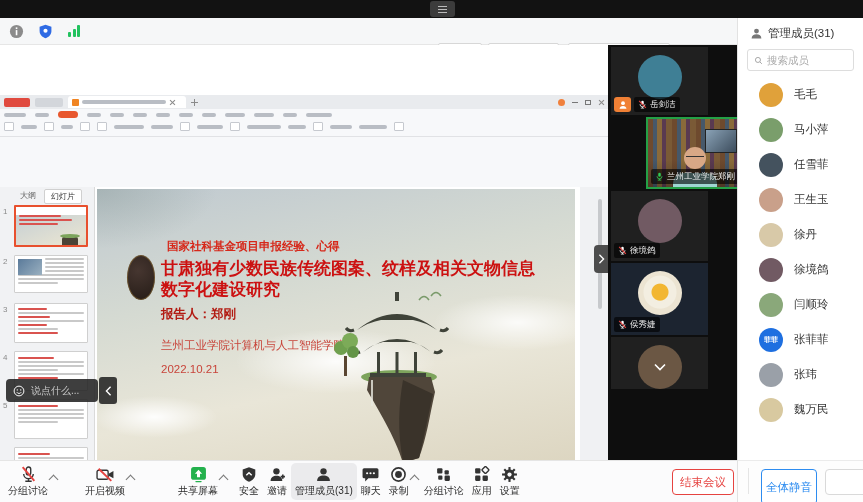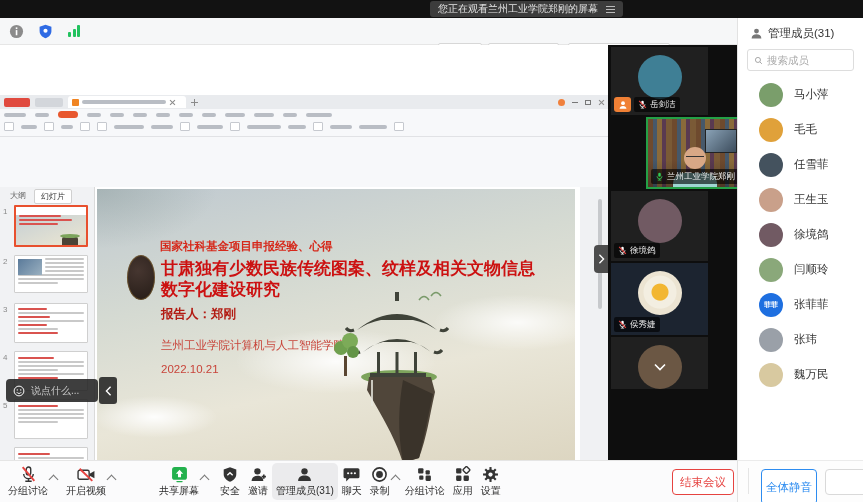--- a/index.html
+++ b/index.html
@@ -46,21 +46,21 @@
   .min-glyph { width:6px; height:1px; background:#777; }
   .max-glyph { width:6px; height:5px; border:1px solid #777; }
   .wps-ribbon { position:absolute; left:0; top:14px; width:608px; height:28px; background:#f7f8fa; border-bottom:1px solid #e1e2e5; }
   .menu-row { position:absolute; left:4px; top:2px; display:flex; align-items:center; gap:9px; }
   .orange-pill { width:20px; height:7px; background:#e8572e; border-radius:4px; }
   .ctrl-row { position:absolute; left:4px; top:13px; display:flex; align-items:center; gap:7px; }
   .mini-box { width:10px; height:9px; border:1px solid #c6c9cf; border-radius:1px; background:#fff; }
 
   
   .thumbs { position:absolute; left:0; top:92px; width:95px; height:283px; background:#f1f2f4; border-right:1px solid #dadada; }
-  .thumb-tabs { display:flex; gap:2px; padding:2px 0 2px 4px; }
+  .thumb-tabs { display:flex; gap:2px; padding:2px 0 2px 14px; }
   .t-tab { font-size:8px; color:#666; padding:1px 6px; border-radius:2px; }
   .t-tab.active { background:#fff; border:1px solid #d0d0d0; color:#333; }
   .thumb { position:absolute; left:14px; width:74px; background:#fff; border:1px solid #cfcfcf; border-radius:1px; overflow:hidden; }
   .thumb.sel { border:2px solid #e8502e; }
   .t-num { position:absolute; left:3px; font-size:8px; color:#8a8a8a; }
   .ln { height:2px; border-radius:1px; margin:2px 3px; }
   .ln.red { background:#d9534f; } .ln.gray { background:#c9c9c9; } .ln.short { width:55%; }
   .t1-bg { width:100%; height:100%; background:linear-gradient(160deg,#c5cfd4,#e5e2d2 70%,#d8d2bc); position:relative; }
   .t1-isle { position:absolute; right:8px; bottom:4px; width:16px; height:12px; background:#4b4336; border-radius:2px 2px 4px 4px; }
   .t1-isle::before { content:""; position:absolute; left:-2px; top:-3px; width:20px; height:4px; background:#7da45c; border-radius:50%; }
@@ -69,21 +69,21 @@
   
   .canvas { position:absolute; left:95px; top:92px; width:485px; height:283px; background:#fff; }
   .slide { position:absolute; left:2px; top:2px; width:478px; height:278px; overflow:hidden;
     background:
       radial-gradient(90px 30px at 12% 82%, rgba(255,255,255,.95), rgba(255,255,255,0) 70%),
       radial-gradient(140px 45px at 50% 62%, rgba(255,255,255,.9), rgba(255,255,255,0) 72%),
       radial-gradient(120px 40px at 88% 48%, rgba(255,255,255,.85), rgba(255,255,255,0) 70%),
       radial-gradient(160px 80px at 0% 0%, rgba(110,130,120,.30), rgba(110,130,120,0) 75%),
       linear-gradient(168deg,#bfc9d0 0%,#d5dad2 35%,#e9e6d8 65%,#dcd5c0 100%); }
   .seal { position:absolute; left:30px; top:66px; width:28px; height:45px; background:radial-gradient(circle at 40% 35%, #463630, #241b16); border-radius:50%; box-shadow:0 0 0 1px rgba(180,140,60,.4) inset; }
-  .sl-eyebrow { position:absolute; left:63px; top:50px; font-size:11.5px; font-weight:bold; color:#d6281a; }
+  .sl-eyebrow { position:absolute; left:70px; top:50px; font-size:11.5px; font-weight:bold; color:#d6281a; }
   .sl-title { position:absolute; left:64px; top:70px; width:382px; font-size:17px; font-weight:bold; color:#cc1111; line-height:1.22; }
   .sl-presenter { position:absolute; left:64px; top:117px; font-size:12.5px; font-weight:bold; color:#b21b12; }
   .sl-affil { position:absolute; left:64px; top:149px; font-size:11.5px; color:#c8443a; }
   .sl-date { position:absolute; left:64px; top:174px; font-size:11.5px; color:#c8443a; }
   .sl-art { position:absolute; left:210px; top:95px; }
 
   .canvas-gutter { position:absolute; left:580px; top:92px; width:28px; height:283px; background:#f0f1f3; }
   .v-scroll { position:absolute; left:18px; top:12px; width:4px; height:110px; background:#c7c9cc; border-radius:2px; }
 
   
@@ -156,21 +156,20 @@
   .end-btn { position:absolute; left:672px; top:8px; width:62px; height:26px; border:1px solid #e64340; color:#e64340; border-radius:4px; background:#fff; font-size:11.5px; display:flex; align-items:center; justify-content:center; }
   .bb-sep { position:absolute; left:748px; top:468px; width:1px; height:26px; background:#e5e5e5; }
 </style>
 </head>
 <body>
 
 <div id="app">
 
   <div class="topbar">
     <div class="watch-pill">
-      <span>您正在观看兰州工业学院郑刚的屏幕</span>
       <span class="pill-menu">
           <i></i>
           <i></i>
           <i></i>
         </span>
     </div>
   </div>
 
   <div class="header">
     <div class="hd-left">
@@ -501,34 +500,38 @@
       <span>管理成员(31)</span>
     </div>
     <div class="m-search">
       <svg width="11" height="11" viewBox="0 0 16 16">
           <circle cx="7" cy="7" r="4.5" fill="none" stroke="#999" stroke-width="1.5"></circle>
           <path d="M10.5 10.5L14 14" stroke="#999" stroke-width="1.5"></path>
         </svg>
       <input type="text" placeholder="搜索成员" style="">
     </div>
     <div class="m-row">
+      <span class="m-av" style="background: rgb(224, 161, 58);"></span>
+      <span class="m-name">毛毛</span>
+    </div>
+    <div class="m-row">
       <span class="m-av" style="background: rgb(122, 158, 107);"></span>
       <span class="m-name">马小萍</span>
     </div>
     <div class="m-row">
-      <span class="m-av" style="background: rgb(224, 161, 58);"></span>
-      <span class="m-name">毛毛</span>
-    </div>
-    <div class="m-row">
       <span class="m-av" style="background: rgb(68, 82, 94);"></span>
       <span class="m-name">任雪菲</span>
     </div>
     <div class="m-row">
       <span class="m-av" style="background: rgb(201, 160, 138);"></span>
       <span class="m-name">王生玉</span>
+    </div>
+    <div class="m-row">
+      <span class="m-av" style="background: rgb(216, 201, 168);"></span>
+      <span class="m-name">徐丹</span>
     </div>
     <div class="m-row">
       <span class="m-av" style="background: rgb(113, 90, 99);"></span>
       <span class="m-name">徐境鸽</span>
     </div>
     <div class="m-row">
       <span class="m-av" style="background: rgb(138, 168, 122);"></span>
       <span class="m-name">闫顺玲</span>
     </div>
     <div class="m-row">
@@ -557,21 +560,21 @@
       <span class="tb-ico">
         <svg width="17" height="17" viewBox="0 0 16 16">
             <rect x="5.9" y="1" width="4.2" height="7.4" rx="2.1" fill="none" stroke="#333" stroke-width="1.3"></rect>
             <path d="M3.5 7.5a4.5 4.5 0 0 0 9 0M8 12v2.2M5 14.4h6" stroke="#333" stroke-width="1.3" fill="none"></path>
             <path d="M2.5 1l11 13" stroke="#e64340" stroke-width="1.8"></path>
           </svg>
       </span>
       <span class="tb-label">分组讨论</span>
     </div>
     <span class="tb-chev"><span class="chev-up"></span></span>
-    <div class="tb-item" style="margin-left:3px">
+    <div class="tb-item" style="margin-left:22px">
       <span class="tb-ico">
         <svg width="19" height="17" viewBox="0 0 18 16">
             <rect x="1" y="4" width="10.5" height="8.5" rx="1.5" fill="none" stroke="#333" stroke-width="1.3"></rect>
             <path d="M12 7.2l4.5-2.4v6.8L12 9.2z" fill="#333"></path>
             <path d="M2.5 2.5l12 11.5" stroke="#e64340" stroke-width="1.8"></path>
           </svg>
       </span>
       <span class="tb-label">开启视频</span>
     </div>
     <span class="tb-chev"><span class="chev-up"></span></span>

